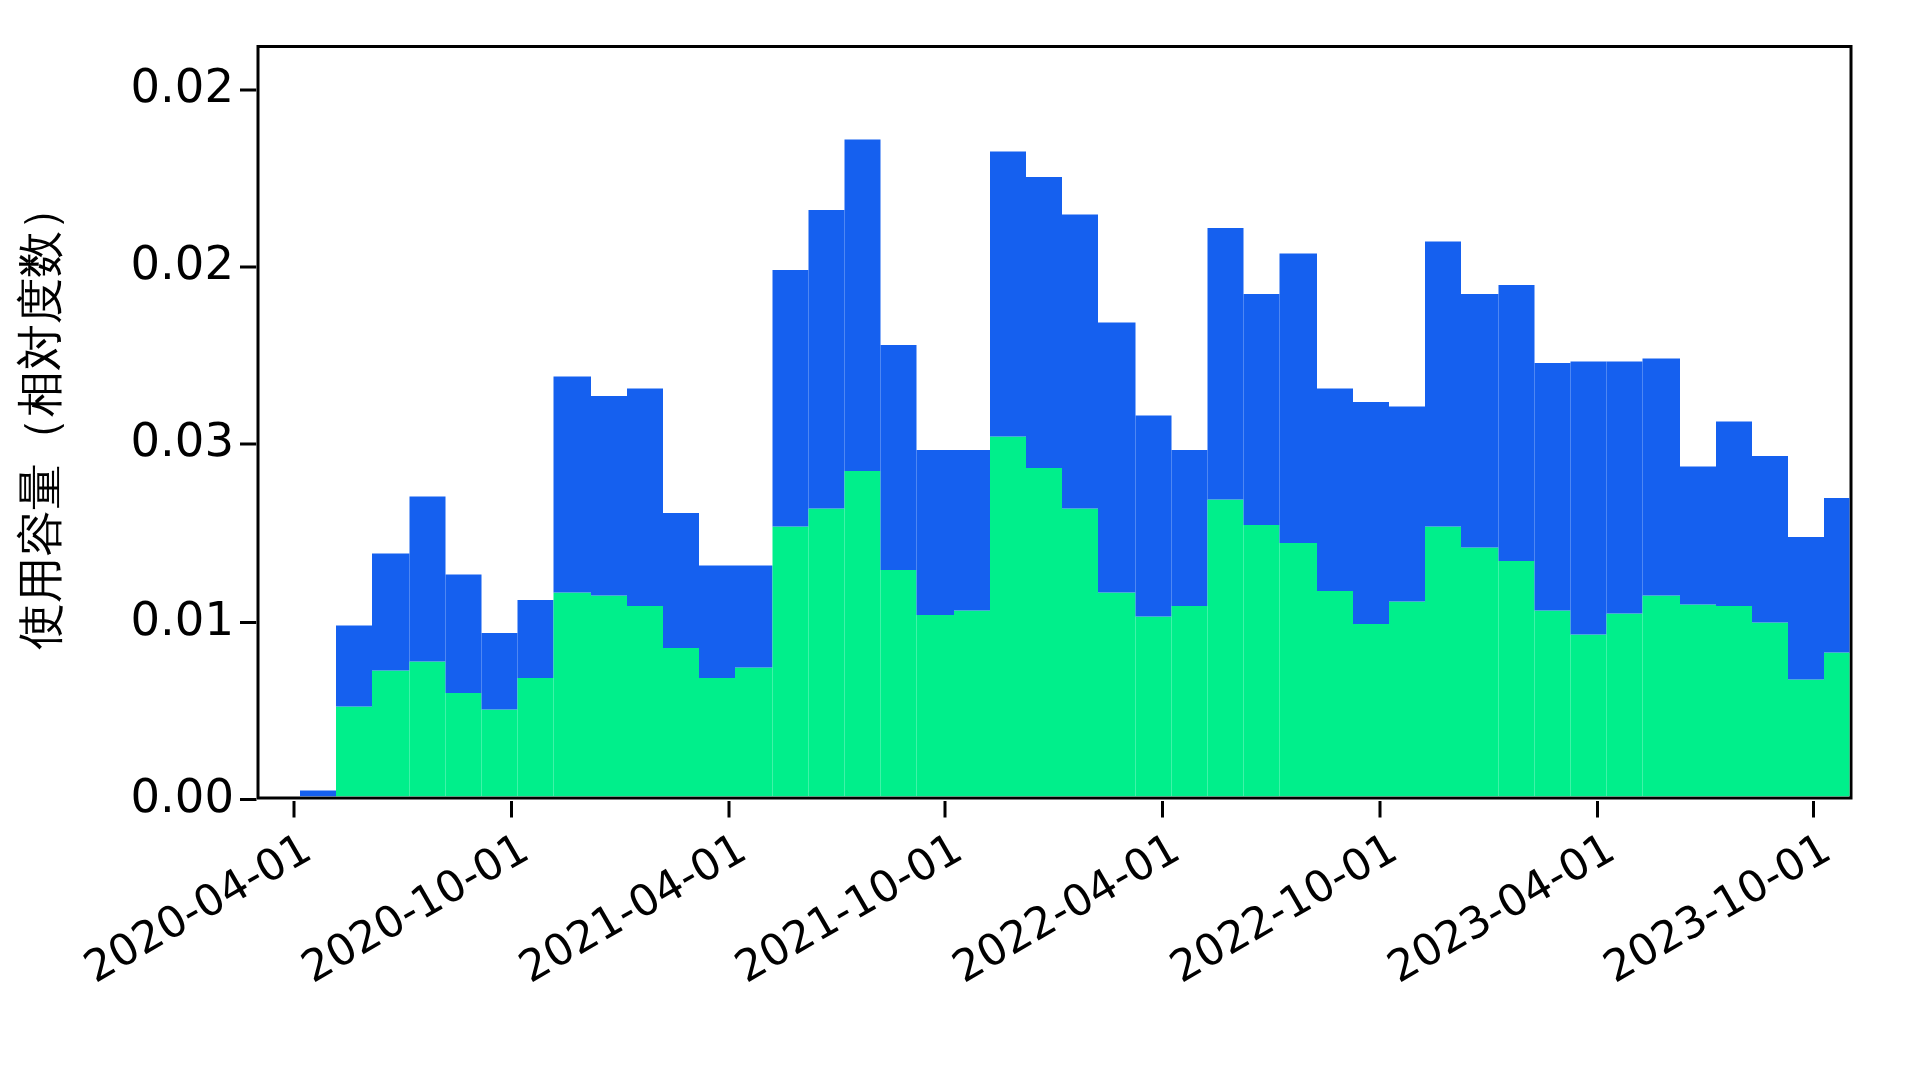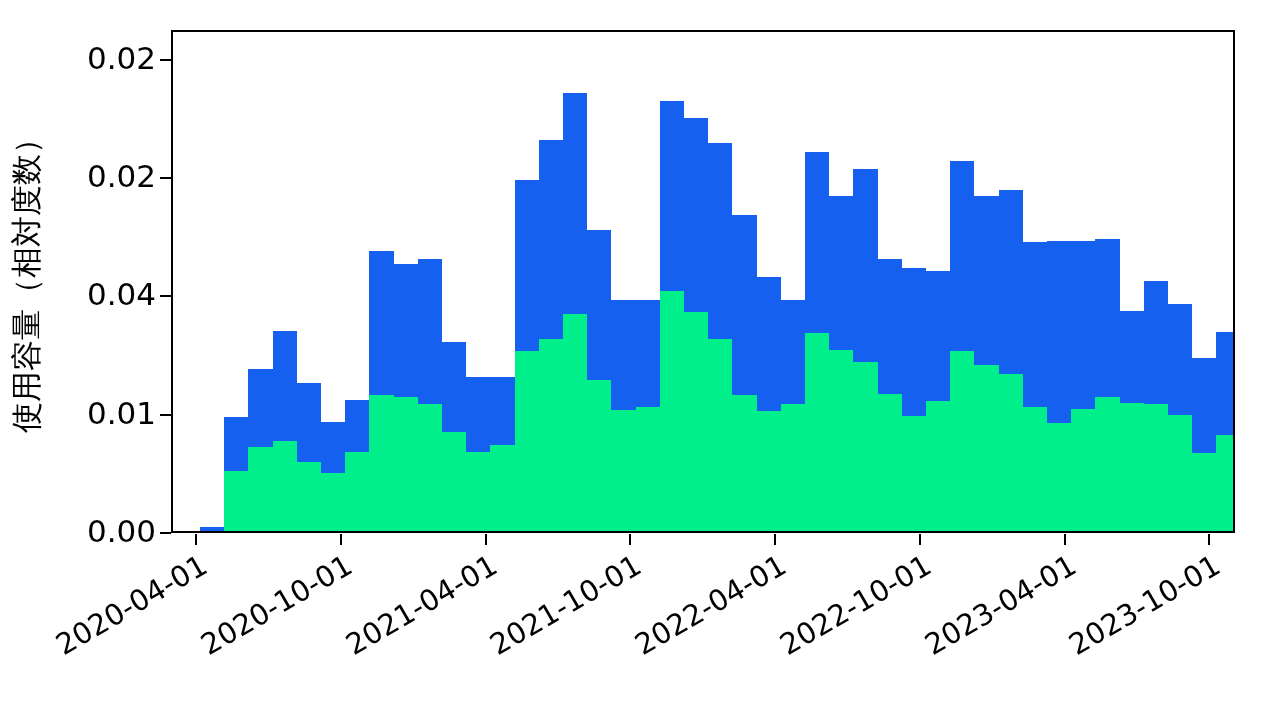--- a/index.html
+++ b/index.html
@@ -129,21 +129,21 @@
   <div id="ytick-marks">
       <div class="ytick-mark" style="top: 532px;"></div>
       <div class="ytick-mark" style="top: 413.647px;"></div>
       <div class="ytick-mark" style="top: 295.294px;"></div>
       <div class="ytick-mark" style="top: 176.941px;"></div>
       <div class="ytick-mark" style="top: 58.5882px;"></div>
     </div>
   <div id="ytick-labels">
       <div class="ytick-label" style="top: 516px;">0.00</div>
       <div class="ytick-label" style="top: 397.647px;">0.01</div>
-      <div class="ytick-label" style="top: 279.294px;">0.04</div>
+      <div class="ytick-label" style="top: 279.294px;">0.03</div>
       <div class="ytick-label" style="top: 160.941px;">0.02</div>
       <div class="ytick-label" style="top: 42.5882px;">0.02</div>
     </div>
 
   <div id="plot">
     <div id="bars">
         <div class="bar" style="left: 27px; width: 24.2px; height: 3.55059px;">
           <div class="seg" style="background: rgb(0, 239, 139); bottom: 0px; height: 0px;"></div>
           <div class="seg" style="background: rgb(21, 96, 239); bottom: 0px; height: 3.55059px;"></div>
         </div>

